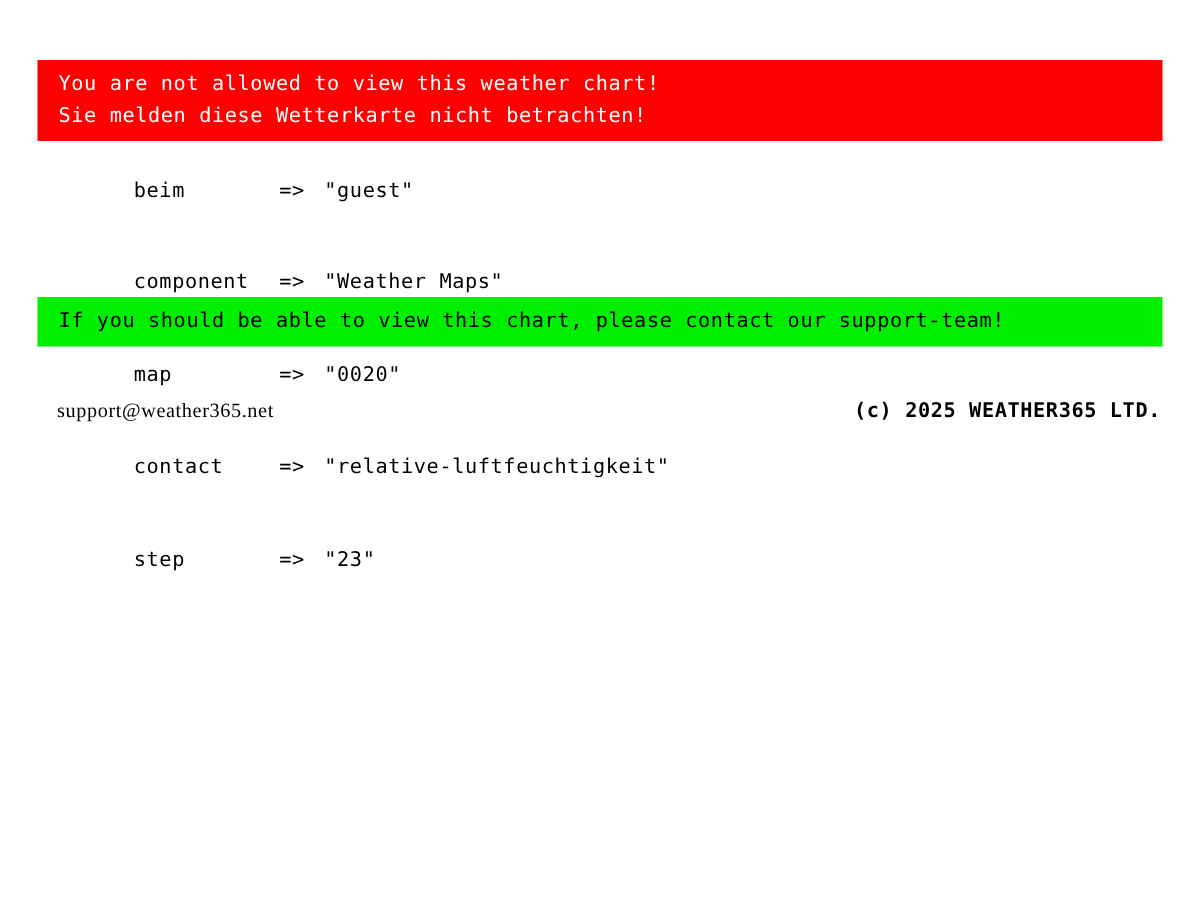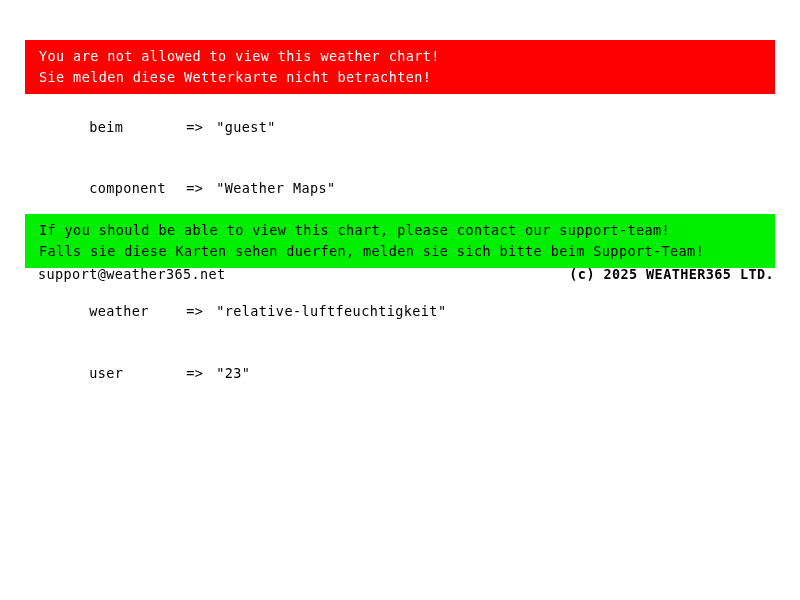--- a/index.html
+++ b/index.html
@@ -31,21 +31,21 @@
     font-size: 13.5px;
     letter-spacing: 0.4px;
     white-space: nowrap;
   }
   .banner-error {
     top: 24px;
     background: #ff0000;
     color: #ffffff;
   }
   .banner-info {
-    top: 198px;
+    top: 182px;
     background: #00ee00;
     color: #000000;
   }
   .banner .line {
     display: block;
   }
   .params {
     position: absolute;
     left: 38px;
     top: 80px;
@@ -72,20 +72,21 @@
     position: absolute;
     left: 38px;
     top: 250px;
     width: 736px;
     font-size: 13.5px;
     letter-spacing: 0.4px;
     white-space: nowrap;
   }
   .footer-left {
     float: left;
+    font-family: Liberation Serif, serif;
   }
   .footer-right {
     float: right;
     font-weight: bold;
   }
   a.mail {
     color: #000000;
     text-decoration: none;
   }
 </style>
@@ -103,30 +104,29 @@
     <span class="param-row">
       <span class="param-key">beim</span><span class="param-arrow">=&gt;</span><span class="param-val">"guest"</span>
     </span>
     <span class="param-row">
       <span class="param-key">component</span><span class="param-arrow">=&gt;</span><span class="param-val">"Weather Maps"</span>
     </span>
     <span class="param-row">
       <span class="param-key">map</span><span class="param-arrow">=&gt;</span><span class="param-val">"0020"</span>
     </span>
     <span class="param-row">
-      <span class="param-key">weather</span><span class="param-arrow">=&gt;</span><span class="param-val">"relative-luftfeuchtigkeit"</span>
+      <span class="param-key">contact</span><span class="param-arrow">=&gt;</span><span class="param-val">"relative-luftfeuchtigkeit"</span>
     </span>
     <span class="param-row">
-      <span class="param-key">user</span><span class="param-arrow">=&gt;</span><span class="param-val">"23"</span>
+      <span class="param-key">step</span><span class="param-arrow">=&gt;</span><span class="param-val">"23"</span>
     </span>
   </div>
 
   <div class="banner banner-info">
     <span class="line">If you should be able to view this chart, please contact our support-team!</span>
-    <span class="line">Falls sie diese Karten sehen duerfen, melden sie sich bitte beim Support-Team!</span>
   </div>
 
   <div class="footer">
     <span class="footer-left">
       <a class="mail" href="#">support@weather365.net</a>
     </span>
     <span class="footer-right">(c) 2025 WEATHER365 LTD.</span>
   </div>
 
 </div>

